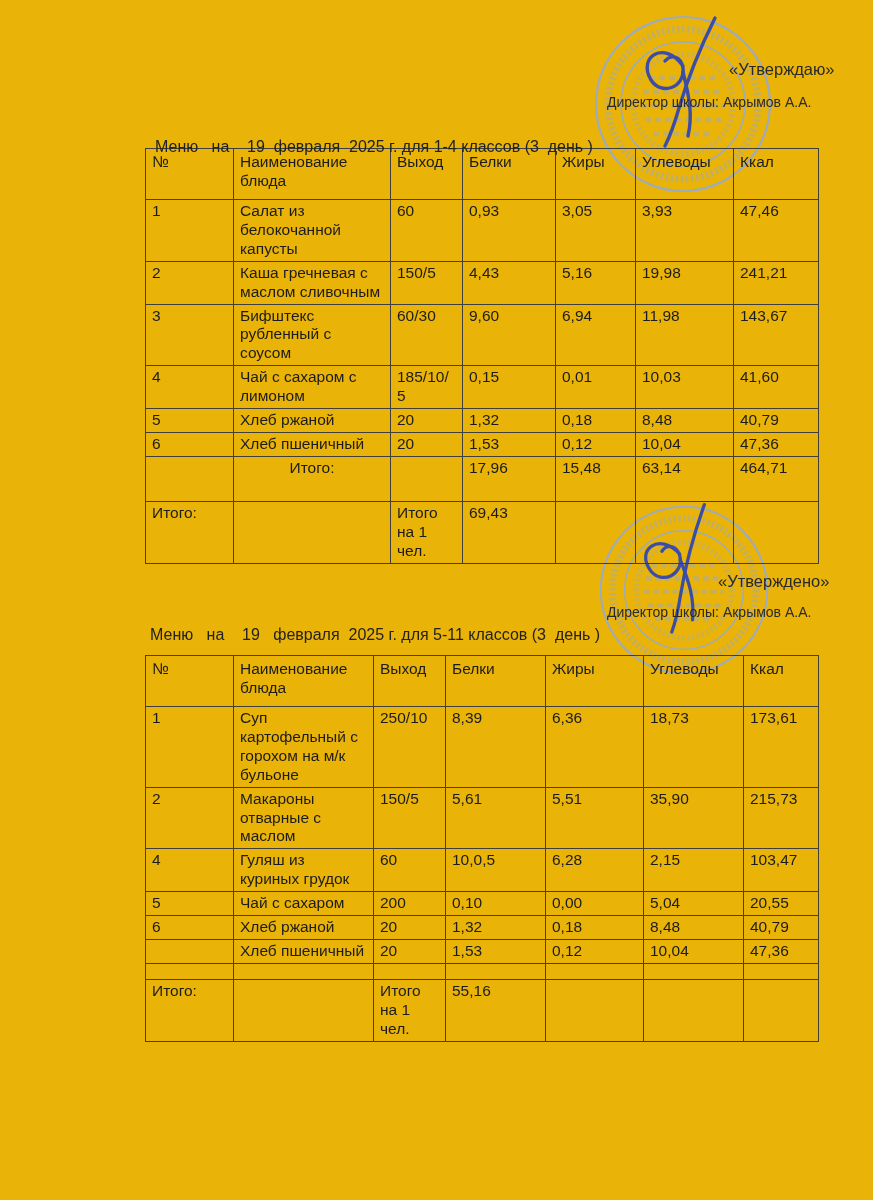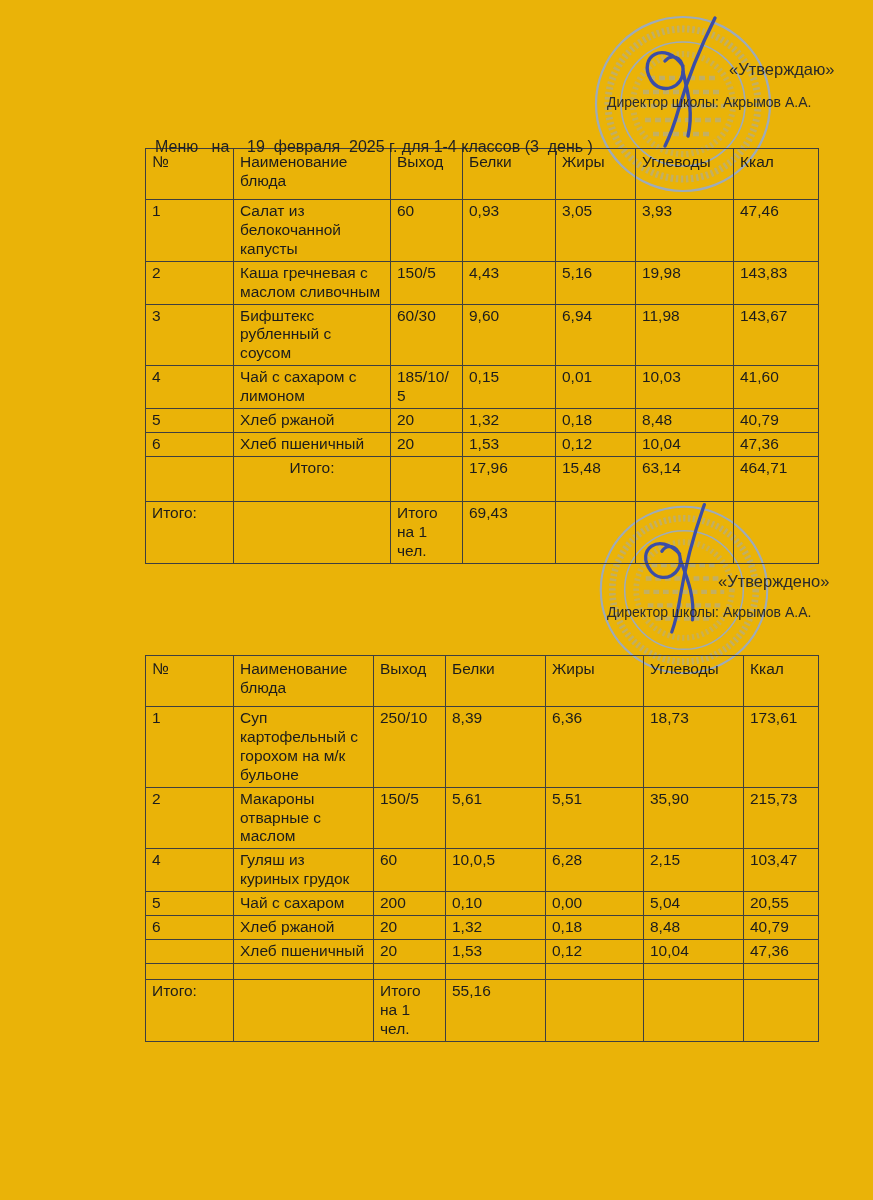--- a/index.html
+++ b/index.html
@@ -92,21 +92,21 @@
             <td class="c5">3,93</td>
             <td class="c6">47,46</td>
           </tr>
           <tr class="row-item">
             <td class="c0">2</td>
             <td class="c1">Каша гречневая с маслом сливочным</td>
             <td class="c2">150/5</td>
             <td class="c3">4,43</td>
             <td class="c4">5,16</td>
             <td class="c5">19,98</td>
-            <td class="c6">143,83</td>
+            <td class="c6">241,21</td>
           </tr>
           <tr class="row-item">
             <td class="c0">3</td>
             <td class="c1">Бифштекс рубленный с соусом</td>
             <td class="c2">60/30</td>
             <td class="c3">9,60</td>
             <td class="c4">6,94</td>
             <td class="c5">11,98</td>
             <td class="c6">143,67</td>
           </tr>
@@ -176,20 +176,21 @@
     <g class="sig" stroke="#3b4da6" stroke-width="3.4" transform="rotate(-7 92 92)">
       <path d="M124 6 C 110 34, 98 62, 88 96 C 84 110, 79 124, 74 134"></path>
       <path d="M92 54 C 74 28, 46 44, 60 68 C 70 84, 94 76, 92 56 C 90 44, 80 42, 74 49"></path>
       <path d="M92 60 C 98 84, 102 102, 97 124"></path>
     </g>
   </svg>
 
   <div class="approve-quote" style="left:718px;top:572px;">«Утверждено»</div>
   <div class="approve-director" style="left:607px;top:604px;">Директор школы: Акрымов А.А.</div>
 
+  <div class="menu-title" style="left:150px;top:626px;">Меню   на    19   февраля  2025 г. для 5-11 классов (3  день )</div>
 
   <div class="tbl-wrap" style="left:145px;top:655px;">
     <table class="menu">
       <colgroup>
         <col style="width:88px">
           <col style="width:140px">
           <col style="width:72px">
         <col style="width:100px">
           <col style="width:98px">
           <col style="width:100px">

